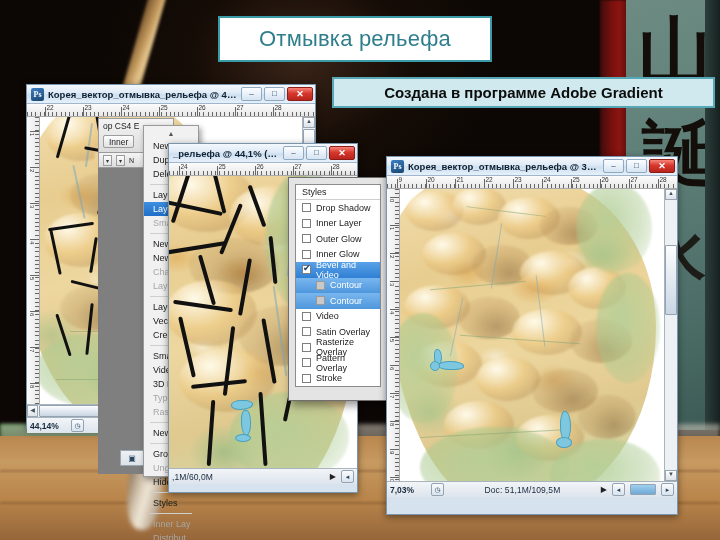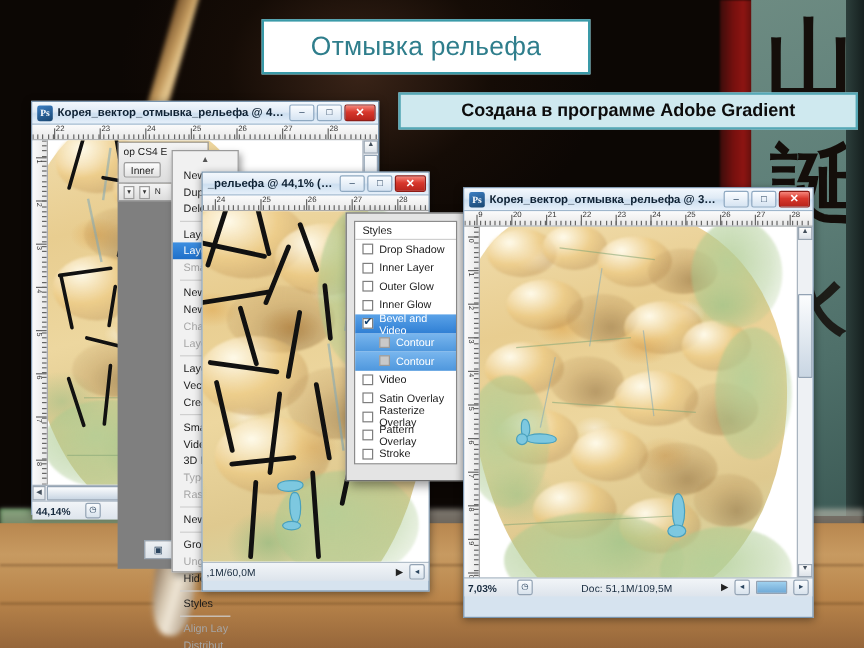--- a/index.html
+++ b/index.html
@@ -575,21 +575,21 @@
     <div class="mi dis">Rasterize</div>
     <div class="msep"></div>
     <div class="mi">New Layer</div>
     <div class="msep"></div>
     <div class="mi">Group La</div>
     <div class="mi dis">Ungroup</div>
     <div class="mi">Hide Lay</div>
     <div class="msep"></div>
     <div class="mi">Styles</div>
     <div class="msep"></div>
-    <div class="mi dis">Align Lay</div>
+    <div class="mi dis">Inner Lay</div>
     <div class="mi dis">Distribut</div>
   </div>
 
 <div class="ps-window" id="w2" style="left:168px; top:143px; width:190px; height:350px;">
   <div class="ps-titlebar">
     <div class="ps-title-text">_рельефа @ 44,1% (Layer ...</div>
     <div class="win-btns">
       <div class="win-btn">
           <span class="g">–</span>
         </div>

